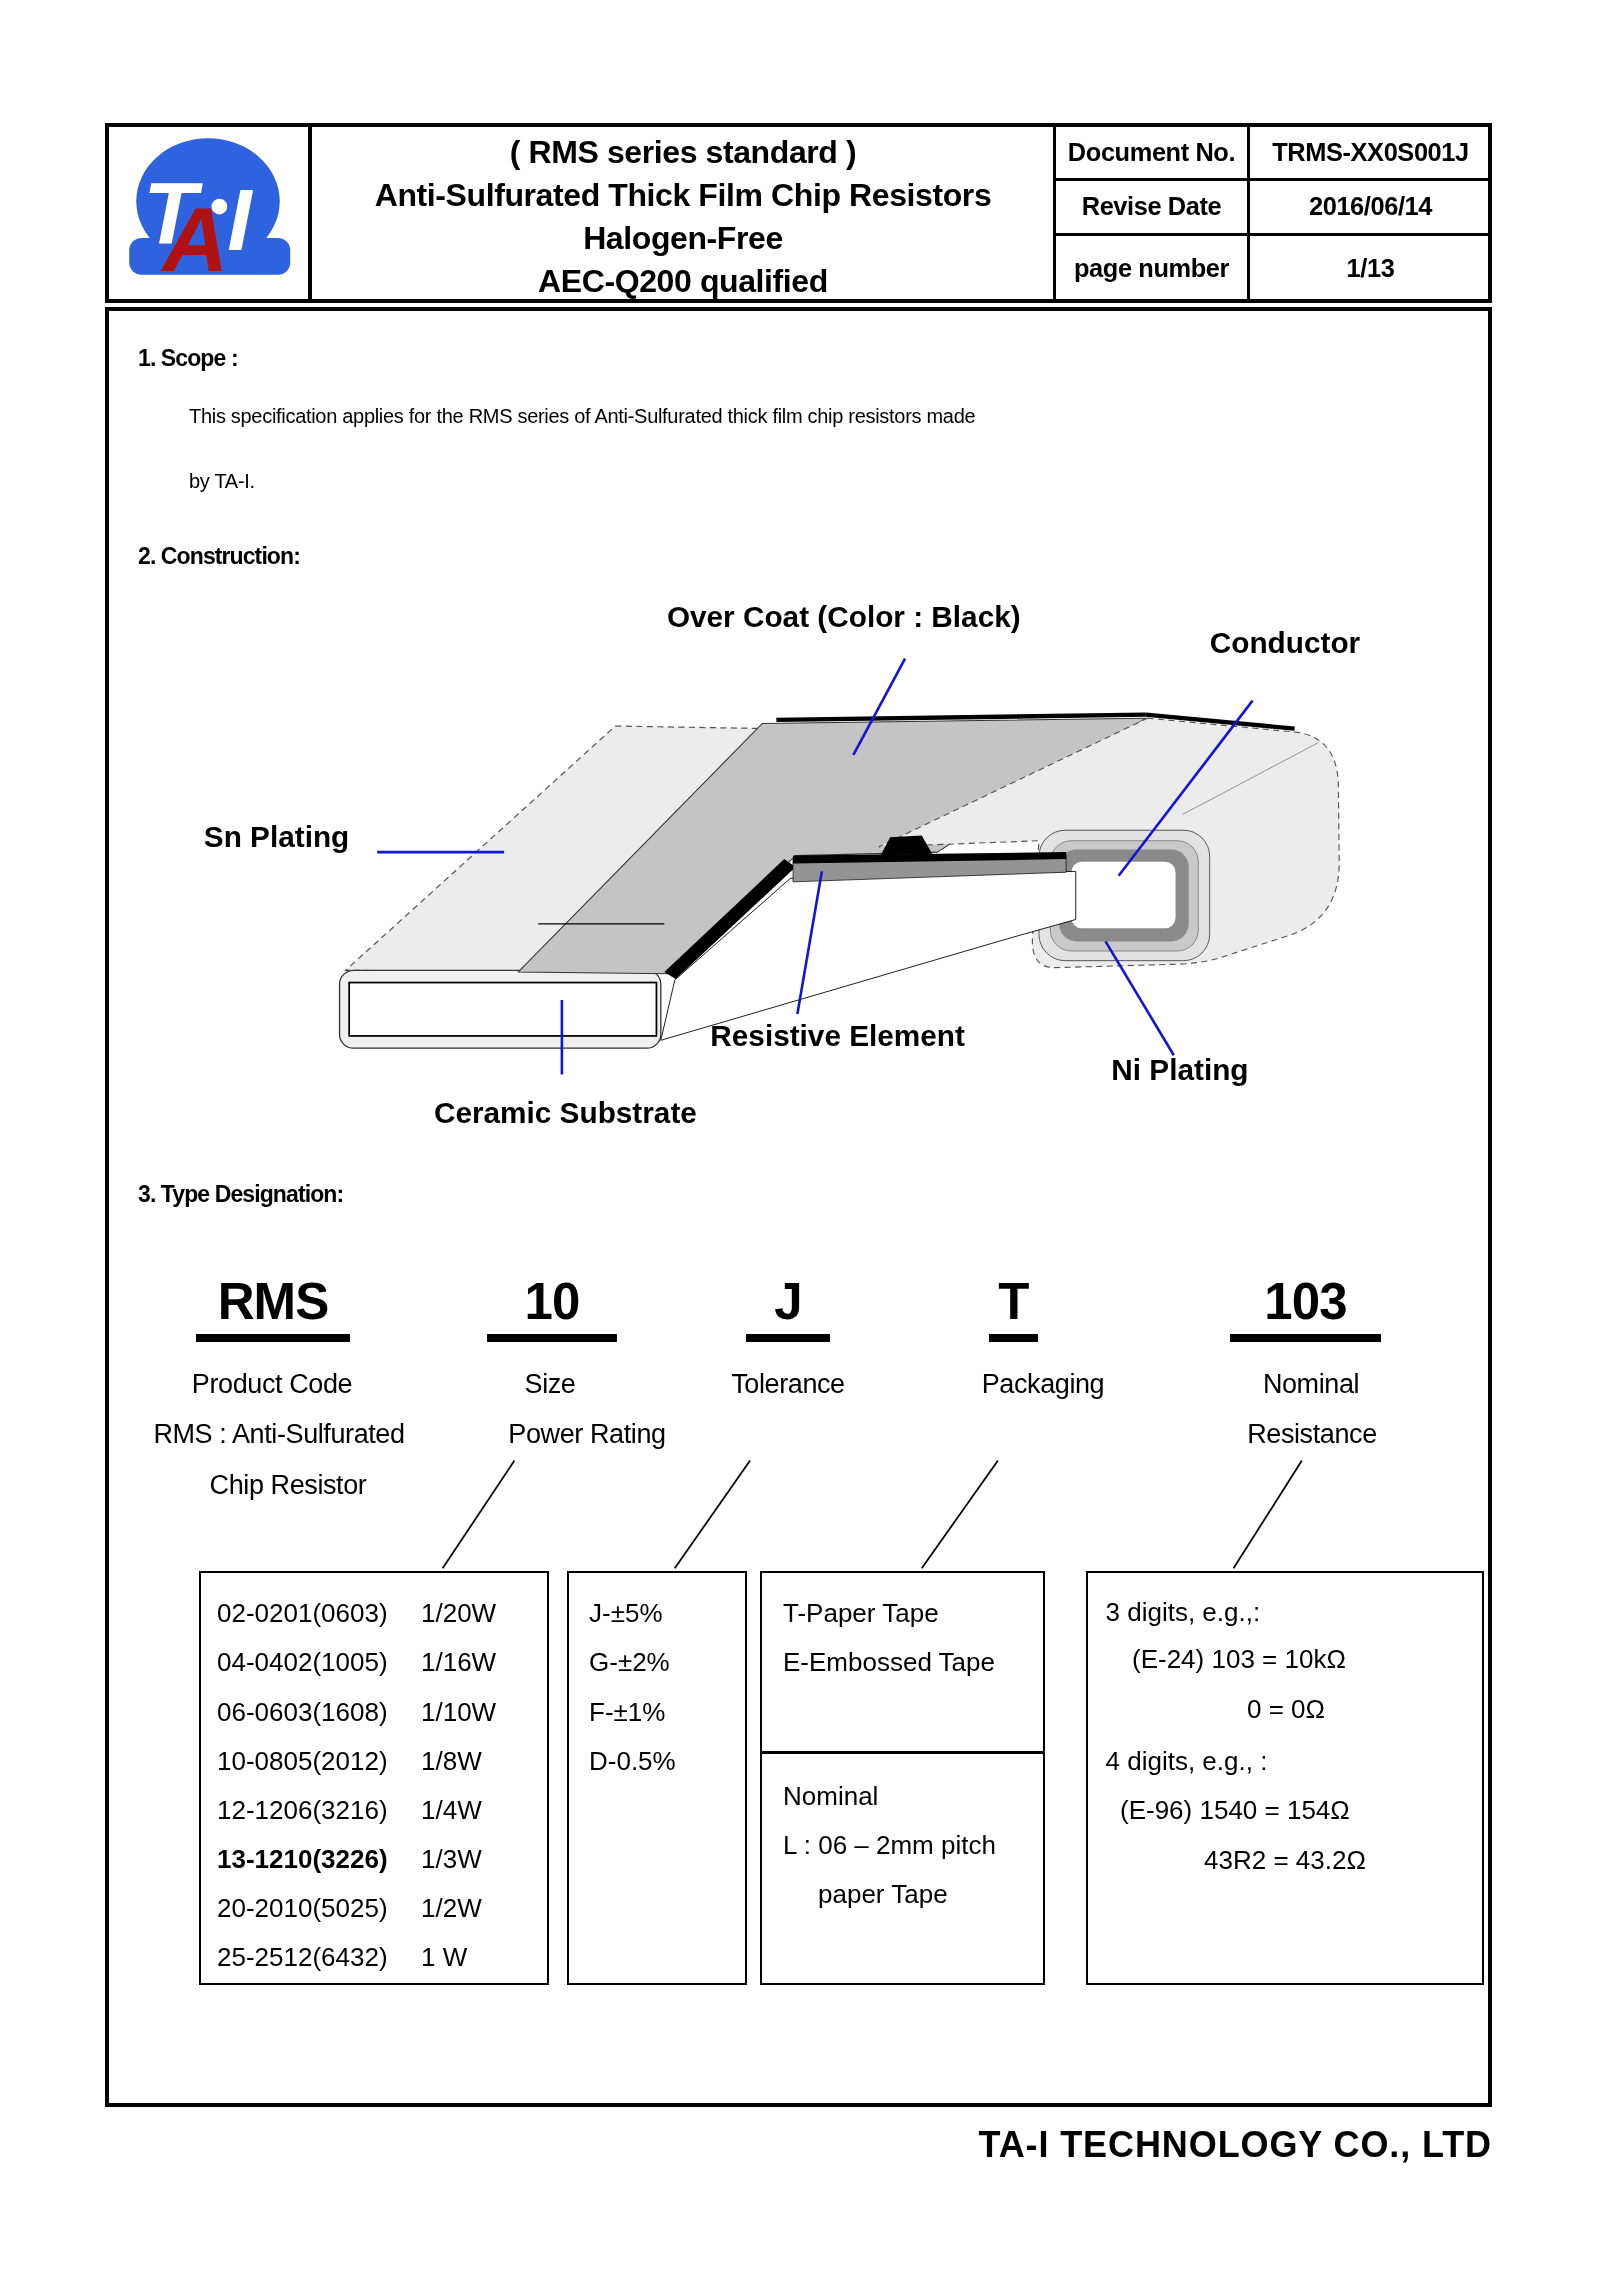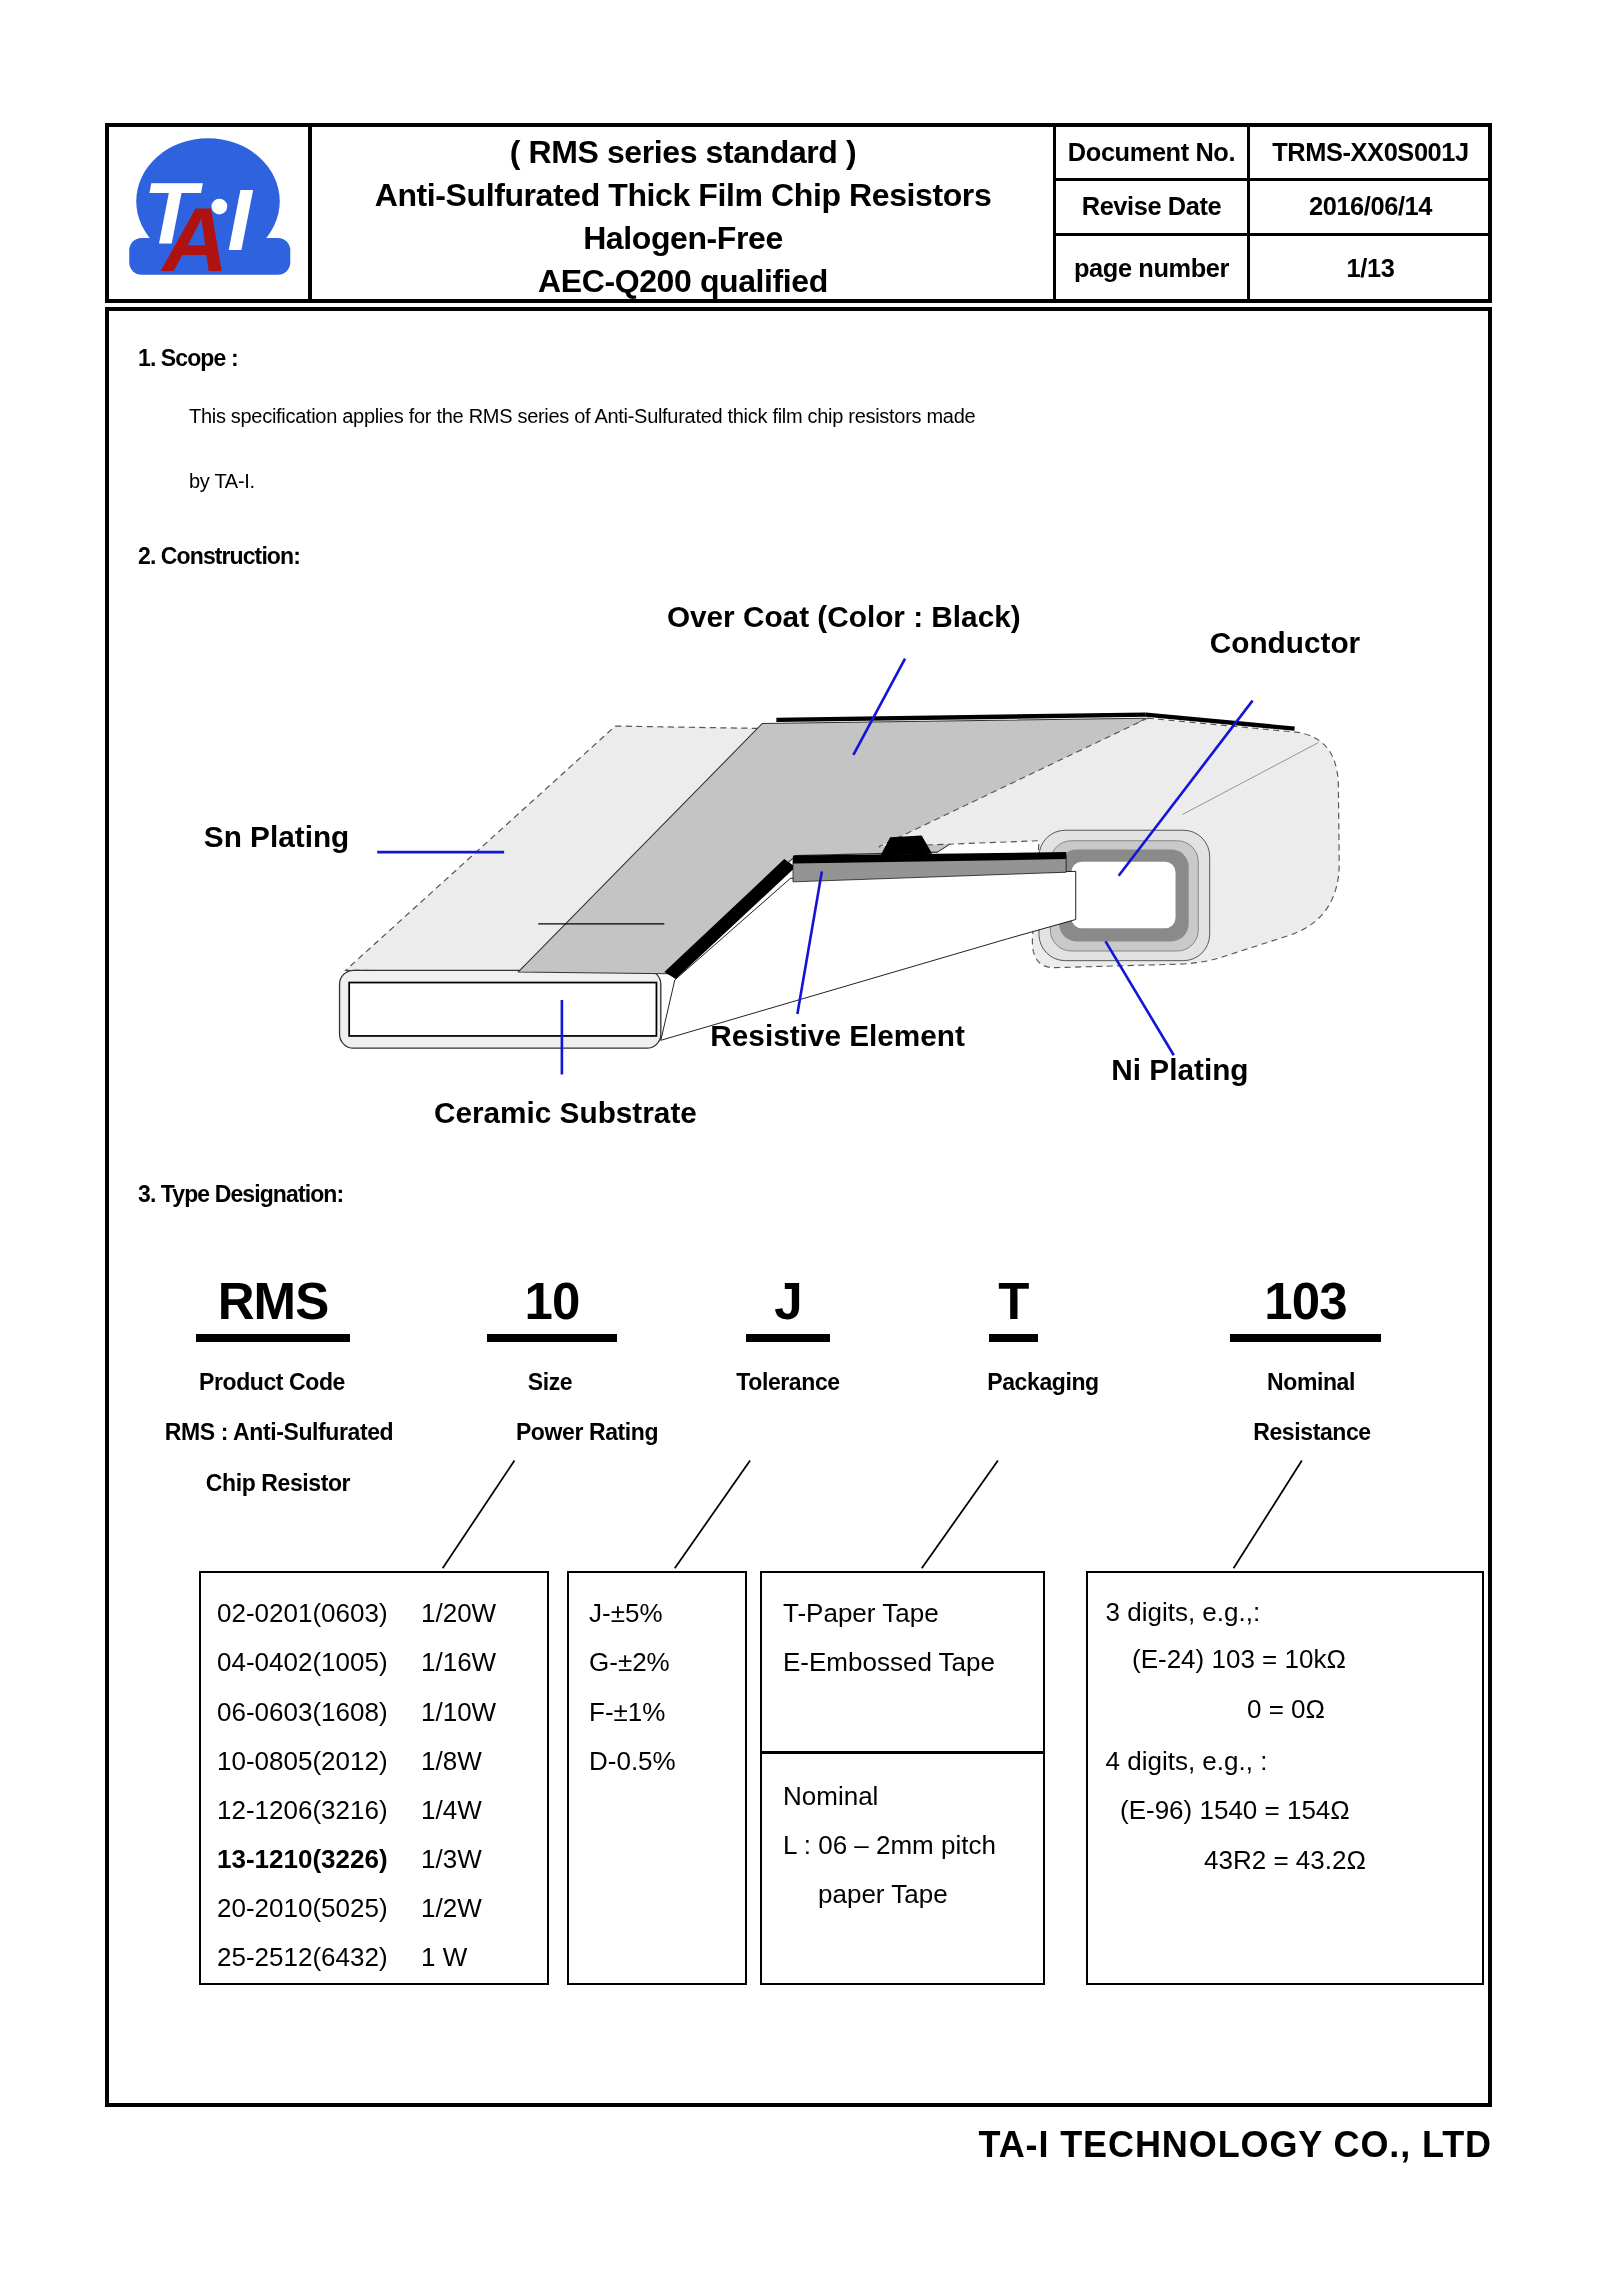--- a/index.html
+++ b/index.html
@@ -7,21 +7,21 @@
         font-family:"Liberation Sans",sans-serif;color:#000;overflow:hidden;}
   .abs{position:absolute;}
   .bline{position:absolute;background:#000;}
   .hdr-title{font-weight:bold;font-size:32px;line-height:43px;text-align:center;letter-spacing:-0.4px;}
   .hdr-cell{position:absolute;display:flex;align-items:center;justify-content:center;
             font-weight:bold;font-size:25.4px;letter-spacing:-0.4px;}
   .sec-head{position:absolute;font-weight:bold;font-size:23px;letter-spacing:-0.9px;white-space:nowrap;}
   .body-text{position:absolute;font-size:20px;letter-spacing:-0.3px;white-space:nowrap;}
   .code-item{position:absolute;font-weight:bold;font-size:51px;text-align:center;
              border-bottom:8px solid #000;padding-bottom:2.6px;letter-spacing:-0.9px;}
-  .cap{position:absolute;font-weight:bold;font-size:23px;white-space:nowrap;
+  .cap{position:absolute;font-weight:normal;font-size:27px;white-space:nowrap;
        transform:translateX(-50%);letter-spacing:-0.4px;}
   .spec-box{position:absolute;border:2.6px solid #000;box-sizing:border-box;background:#fff;}
   .spec-row{position:absolute;font-size:26px;white-space:nowrap;}
   .footer{position:absolute;font-weight:bold;font-size:36px;letter-spacing:0.9px;white-space:nowrap;}
   svg text{font-family:"Liberation Sans",sans-serif;}
 </style>
 </head>
 <body>
 
 <div class="page">
@@ -125,21 +125,21 @@
   <div class="code-item" style="left:1230px;top:1272px;width:151px;">103</div>
 
   <div class="cap" style="left:272px;top:1369px;">Product Code</div>
   <div class="cap" style="left:550px;top:1369px;">Size</div>
   <div class="cap" style="left:788px;top:1369px;">Tolerance</div>
   <div class="cap" style="left:1043px;top:1369px;">Packaging</div>
   <div class="cap" style="left:1311px;top:1369px;">Nominal</div>
   <div class="cap" style="left:279px;top:1419px;">RMS : Anti-Sulfurated</div>
   <div class="cap" style="left:587px;top:1419px;">Power Rating</div>
   <div class="cap" style="left:1312px;top:1419px;">Resistance</div>
-  <div class="cap" style="left:278px;top:1470px;">Chip Resistor</div>
+  <div class="cap" style="left:288px;top:1470px;">Chip Resistor</div>
 
   <div class="abs" style="left:105px;top:1450px;width:1390px;height:127px;">
     <svg width="1390" height="127" viewBox="0 0 1586 145">
       <line x1="467" y1="12" x2="385" y2="135" stroke="#000" stroke-width="2"></line>
       <line x1="736" y1="12" x2="650" y2="135" stroke="#000" stroke-width="2"></line>
       <line x1="1019" y1="12" x2="932" y2="135" stroke="#000" stroke-width="2"></line>
       <line x1="1366" y1="12" x2="1288" y2="135" stroke="#000" stroke-width="2"></line>
     </svg>
   </div>
 

